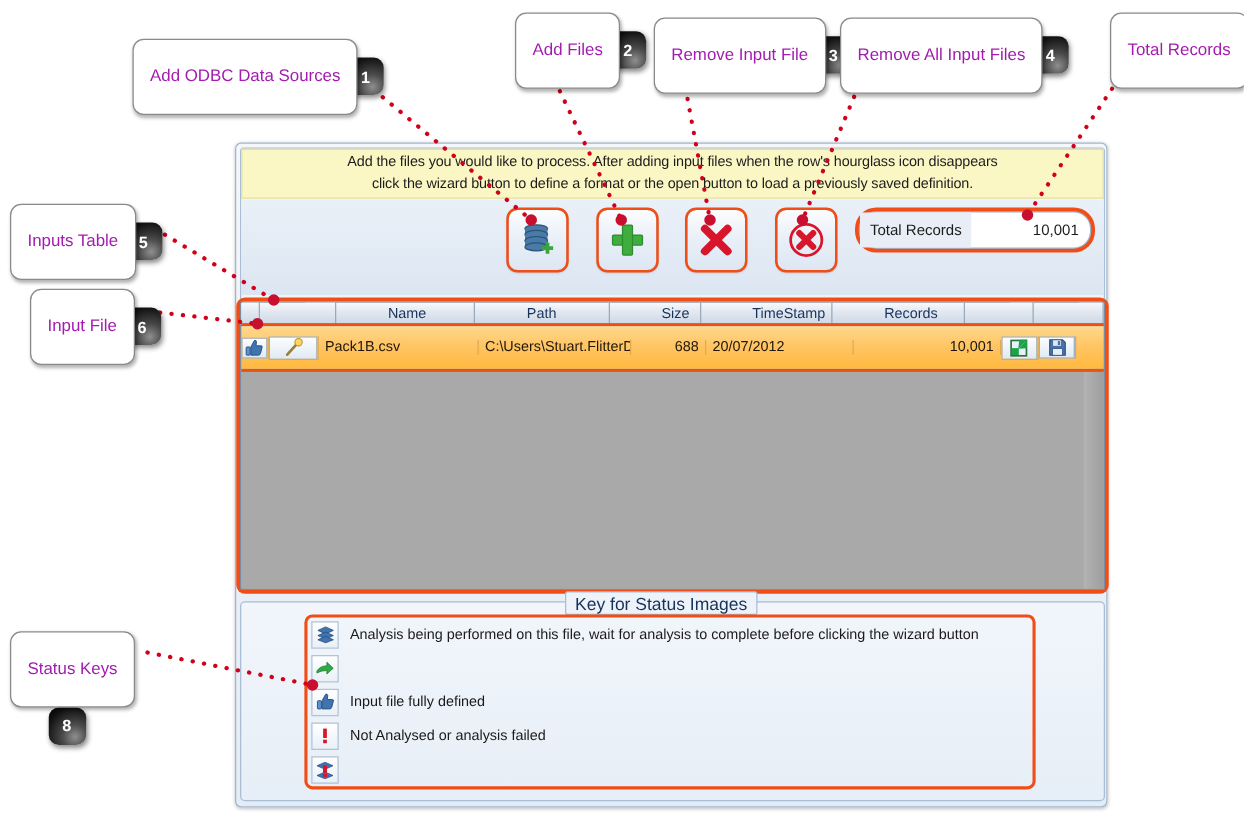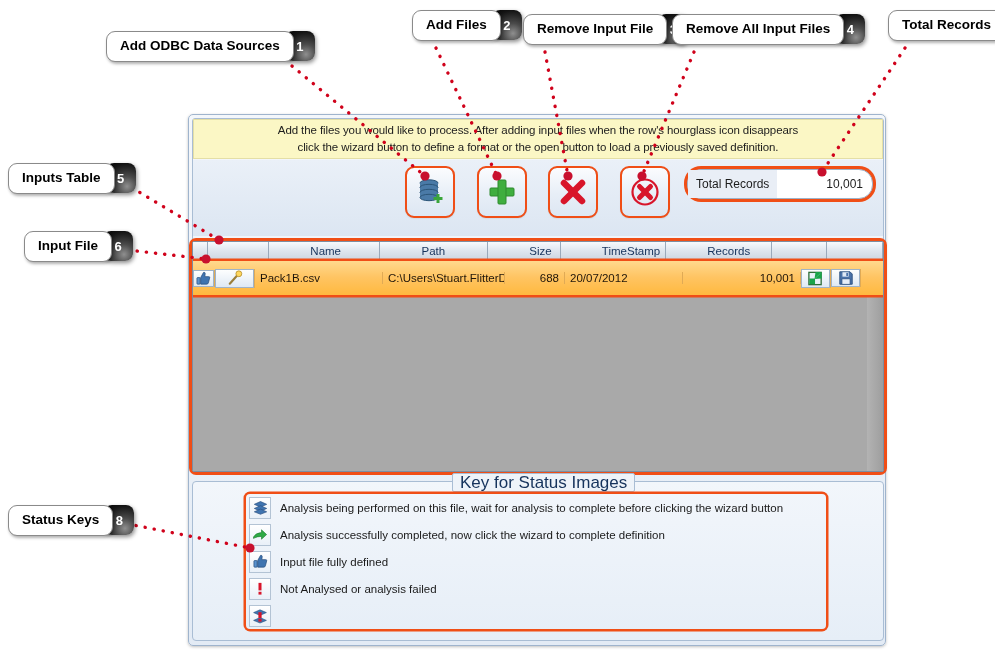--- a/index.html
+++ b/index.html
@@ -6,21 +6,21 @@
   body{
     width:995px;height:652px;position:relative;overflow:hidden;
     background:#ffffff;
     font-family:"Liberation Sans", sans-serif;
     font-size:12px;color:#1a1a1a;
   }
   
   .callout{position:absolute;display:flex;align-items:center;z-index:40;}
   .callout-box{
     background:#ffffff;border:1px solid #8a8a8a;border-radius:9px;
-    padding:7px 13px;font-size:13.5px;font-weight:bold;color:#000000;
+    padding:22px 13px;font-size:13.5px;font-weight:normal;color:#a21caf;
     white-space:nowrap;line-height:1.1;
     box-shadow:1px 2px 3px rgba(0,0,0,.30);
     position:relative;z-index:2;
   }
   .callout-badge{
     width:30px;height:30px;border-radius:8px;margin-left:-9px;
     background:radial-gradient(circle at 70% 78%, #8f8f8f 0%, #4a4a4a 32%, #141414 72%, #000 100%);
     color:#fff;font-size:13px;font-weight:bold;
     display:flex;align-items:center;justify-content:center;
     box-shadow:1px 2px 4px rgba(0,0,0,.45);
@@ -120,21 +120,21 @@
 
   
   #key-panel{
     position:absolute;left:3px;top:366px;width:692px;height:160px;
     border:1px solid #a9bdd4;border-radius:4px;box-sizing:border-box;
     background:linear-gradient(180deg,#f2f6fb 0%,#e6eef7 100%);
   }
   #key-title{
     position:absolute;left:259px;top:-9px;height:17px;padding:0 7px;
     background:#eef3f9;border:1px solid #a9bdd4;border-radius:2px;
-    font-size:17px;color:#16335c;display:flex;align-items:center;
+    font-size:14px;color:#16335c;display:flex;align-items:center;
   }
   #key-list{
     position:absolute;left:53px;top:12px;width:580px;height:135px;
     box-shadow:0 0 0 2.5px #f04e16;border-radius:4px;box-sizing:border-box;
   }
   .key-row{display:flex;align-items:center;height:27px;}
   .key-ico{
     width:22px;height:22px;margin-left:3px;flex:none;
     background:linear-gradient(180deg,#ffffff 0%,#e9f0f8 100%);
     border:1px solid #b3c3d4;box-sizing:border-box;
@@ -166,21 +166,21 @@
 
 </div>
 <div class="callout" style="left:8px;top:163px;">
   <div class="callout-box">Inputs Table</div>
   <div class="callout-badge">5</div>
 </div>
 <div class="callout" style="left:24px;top:231px;">
   <div class="callout-box">Input File</div>
   <div class="callout-badge">6</div>
 </div>
-<div class="callout" style="left:8px;top:505px;">
+<div class="callout" style="left:8px;top:505px;flex-direction:column;">
   <div class="callout-box">Status Keys</div>
   <div class="callout-badge">8</div>
 </div>
 
 <svg class="leader" style="left:0;top:0;width:995px;height:652px;">
   <g stroke="#d0021b" stroke-width="3.4" stroke-linecap="round" stroke-dasharray="0.2 9" fill="none">
     <line x1="292" y1="66" x2="425" y2="176"></line>
     <line x1="436" y1="48" x2="497" y2="176"></line>
     <line x1="545" y1="52" x2="568" y2="176"></line>
     <line x1="694" y1="52" x2="642" y2="176"></line>
@@ -348,21 +348,20 @@
         </div>
         <div class="key-txt">Analysis being performed on this file, wait for analysis to complete before clicking the wizard button</div>
       </div>
 
       <div class="key-row">
         <div class="key-ico">
           <svg width="16" height="16" viewBox="0 0 16 16">
             <path d="M1.5 9.8 Q4 5.8 9.5 5.6 L9.5 2.8 L14.6 7.6 L9.5 12.2 L9.5 9.4 Q5 9.3 1.5 11.4 Z" fill="#2faa45" stroke="#1d7a2f" stroke-width=".6"></path>
           </svg>
         </div>
-        <div class="key-txt">Analysis successfully completed, now click the wizard to complete definition</div>
       </div>
 
       <div class="key-row">
         <div class="key-ico">
           <svg width="15" height="15" viewBox="0 0 16 16">
             <path d="M5 7 L8 1.5 Q9.6 1 9.8 2.6 L9.4 6 L13.6 6 Q15 6 14.6 7.3 L13.2 12.6 Q12.9 14 11.4 14 L5 14 Z" fill="#3f74b0" stroke="#2a507f" stroke-width=".8"></path>
             <rect x="1" y="7" width="3.4" height="7" rx=".7" fill="#5b93cf" stroke="#2a507f" stroke-width=".8"></rect>
           </svg>
         </div>
         <div class="key-txt">Input file fully defined</div>

